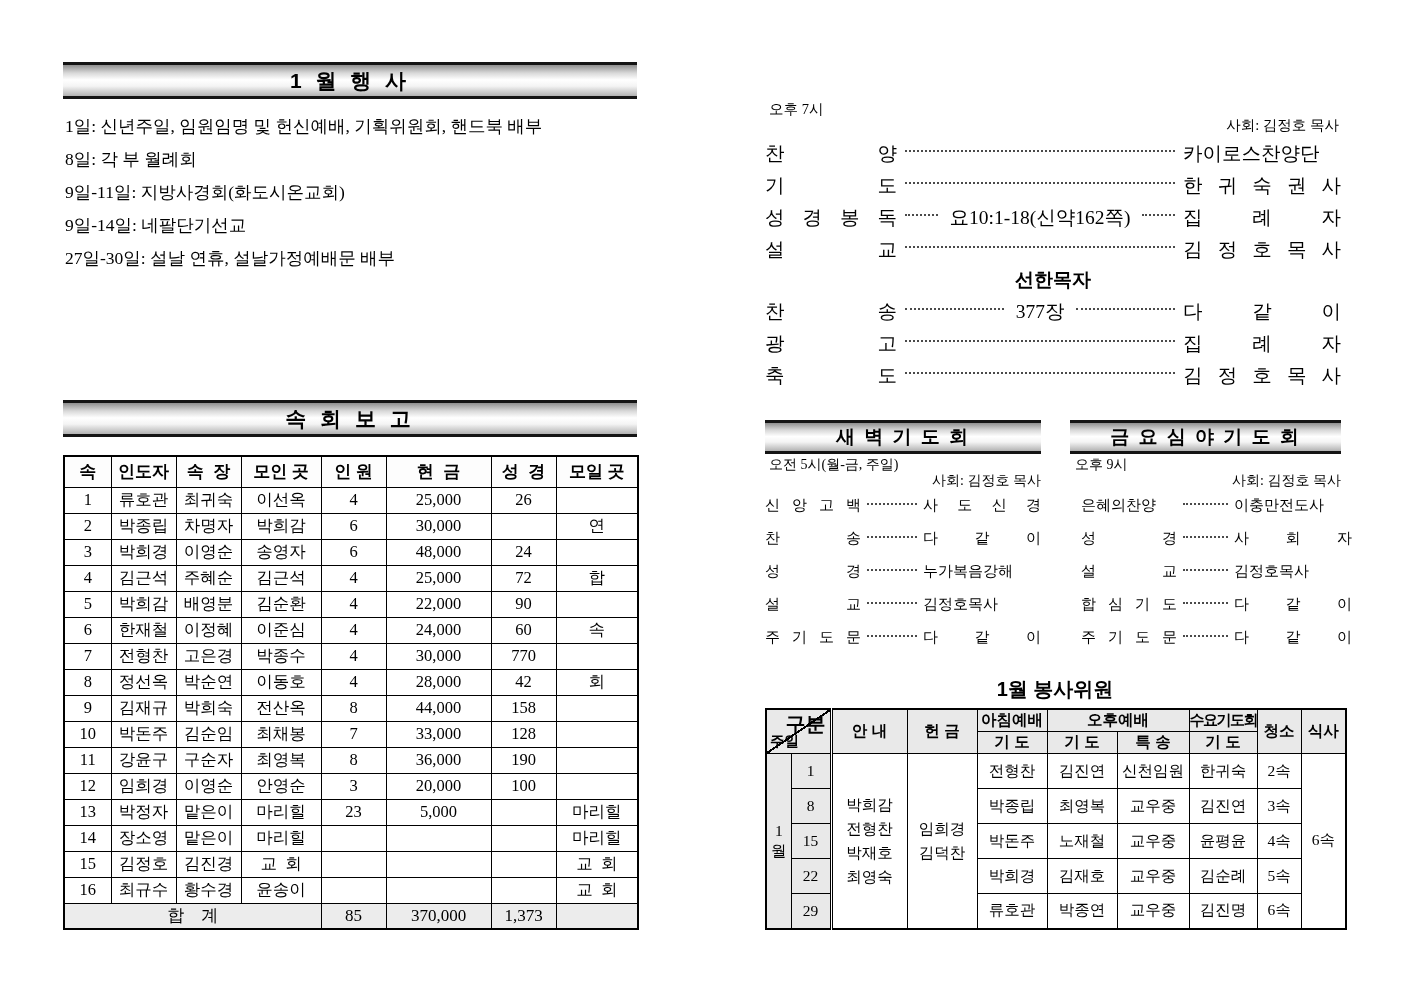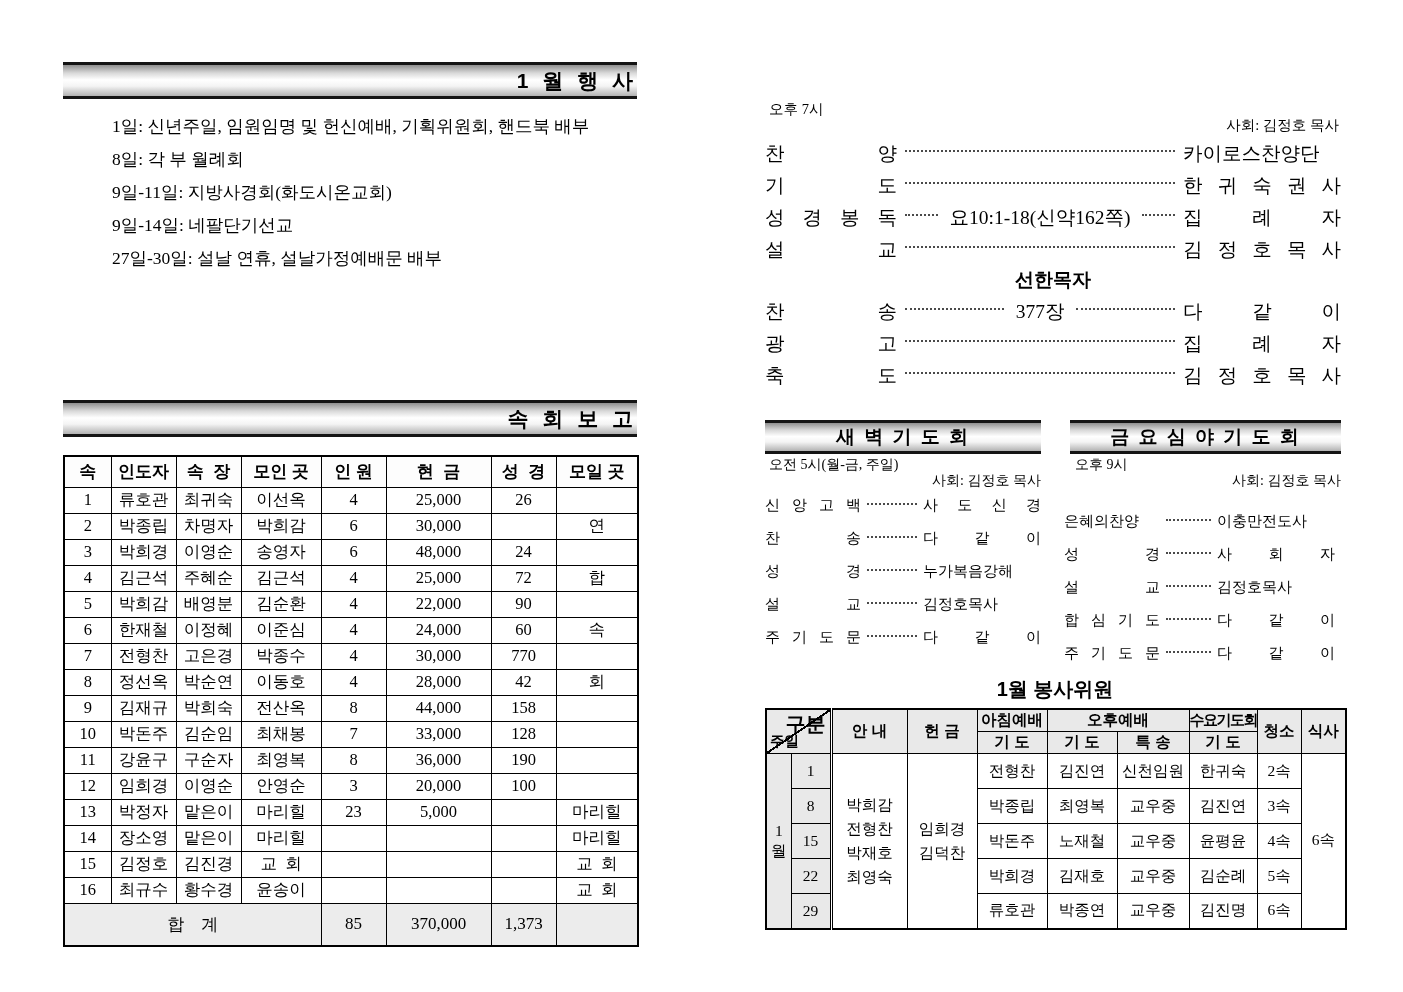--- a/index.html
+++ b/index.html
@@ -17,56 +17,56 @@
   
   .bar {
     position: absolute; left: 0;
     border-top: 3px solid #141414; border-bottom: 3px solid #141414;
     background: linear-gradient(180deg, #8f8f8f 0%, #d9d9d9 26%, #ffffff 48%, #f4f4f4 68%, #b2b2b2 100%);
     display: flex; align-items: center; justify-content: center;
     font-family: "Liberation Sans", "DejaVu Sans", sans-serif;
     font-weight: 700; letter-spacing: 4px; white-space: pre;
   }
   .bar.big   { width: 576px; height: 37px; font-size: 21px; }
-  #bar-events, #bar-sokhoe { width: 574px; justify-content: flex-end; }
+  #bar-events, #bar-sokhoe { width: 574px; }
   .bar.small { height: 34px; font-size: 19px; letter-spacing: 2px; }
 
   
   #events-list { position: absolute; top: 110px; left: 2px; right: 0; font-size: 17.5px; }
-  #events-list .event { line-height: 33px; white-space: nowrap; margin-left: 47px; }
+  #events-list .event { line-height: 33px; white-space: nowrap; }
 
   
   table { border-collapse: collapse; table-layout: fixed; }
   .rpt { position: absolute; top: 455px; left: 0; width: 574px; border: 2px solid #000; }
   .rpt th, .rpt td { border: 1px solid #000; text-align: center; padding: 0; overflow: hidden; }
   .rpt thead th {
     height: 31px; background: #fdfdfd; font-size: 17px;
     font-family: "Liberation Sans", "DejaVu Sans", sans-serif; font-weight: 700; white-space: pre;
   }
   .rpt tbody td { height: 26px; font-size: 16.5px; background: #fff; }
-  .rpt tr.total td { height: 43px; background: #ececec; font-size: 17px; }
+  .rpt tr.total td { height: 26px; background: #ececec; font-size: 17px; }
   .pre { white-space: pre; }
 
   
   .prog-row { display: flex; align-items: center; height: 32px; font-size: 19.5px; }
   .lab { flex: none; width: 132px; text-align: justify; text-align-last: justify; white-space: nowrap; }
   .val { flex: none; width: 158px; text-align: justify; text-align-last: justify; white-space: nowrap; }
   .dots { flex: 1 1 20px; min-width: 12px; height: 0; border-bottom: 2px dotted #4a4a4a; margin: 0 8px; transform: translateY(-2px); }
   .prog-center { flex: none; padding: 0 4px; white-space: nowrap; }
   .note { position: absolute; font-size: 14.5px; white-space: nowrap; }
   .note.right { text-align: right; }
   #wed-rows { position: absolute; top: 137px; left: 0; width: 576px; }
   .sermon-title {
     height: 30px; display: flex; align-items: center; justify-content: center;
     font-family: "Liberation Sans", "DejaVu Sans", sans-serif; font-weight: 700; font-size: 19px;
   }
   
   .sm-rows { position: absolute; top: 489px; }
   #dawn-rows { left: 0; width: 276px; }
-  #fri-rows  { left: 299px; width: 271px; margin-top: 16px; }
+  #fri-rows  { left: 316px; width: 271px; }
   .prog-row.sm { height: 33px; font-size: 15px; }
   .prog-row.sm .lab { width: 96px; }
   .prog-row.sm .val { width: 118px; }
   .prog-row.sm .dots { margin: 0 6px; }
 
   
   #vol-title {
     position: absolute; top: 676px; left: 0; width: 580px; text-align: center;
     font-family: "Liberation Sans", "DejaVu Sans", sans-serif; font-weight: 700; font-size: 20px;
   }

